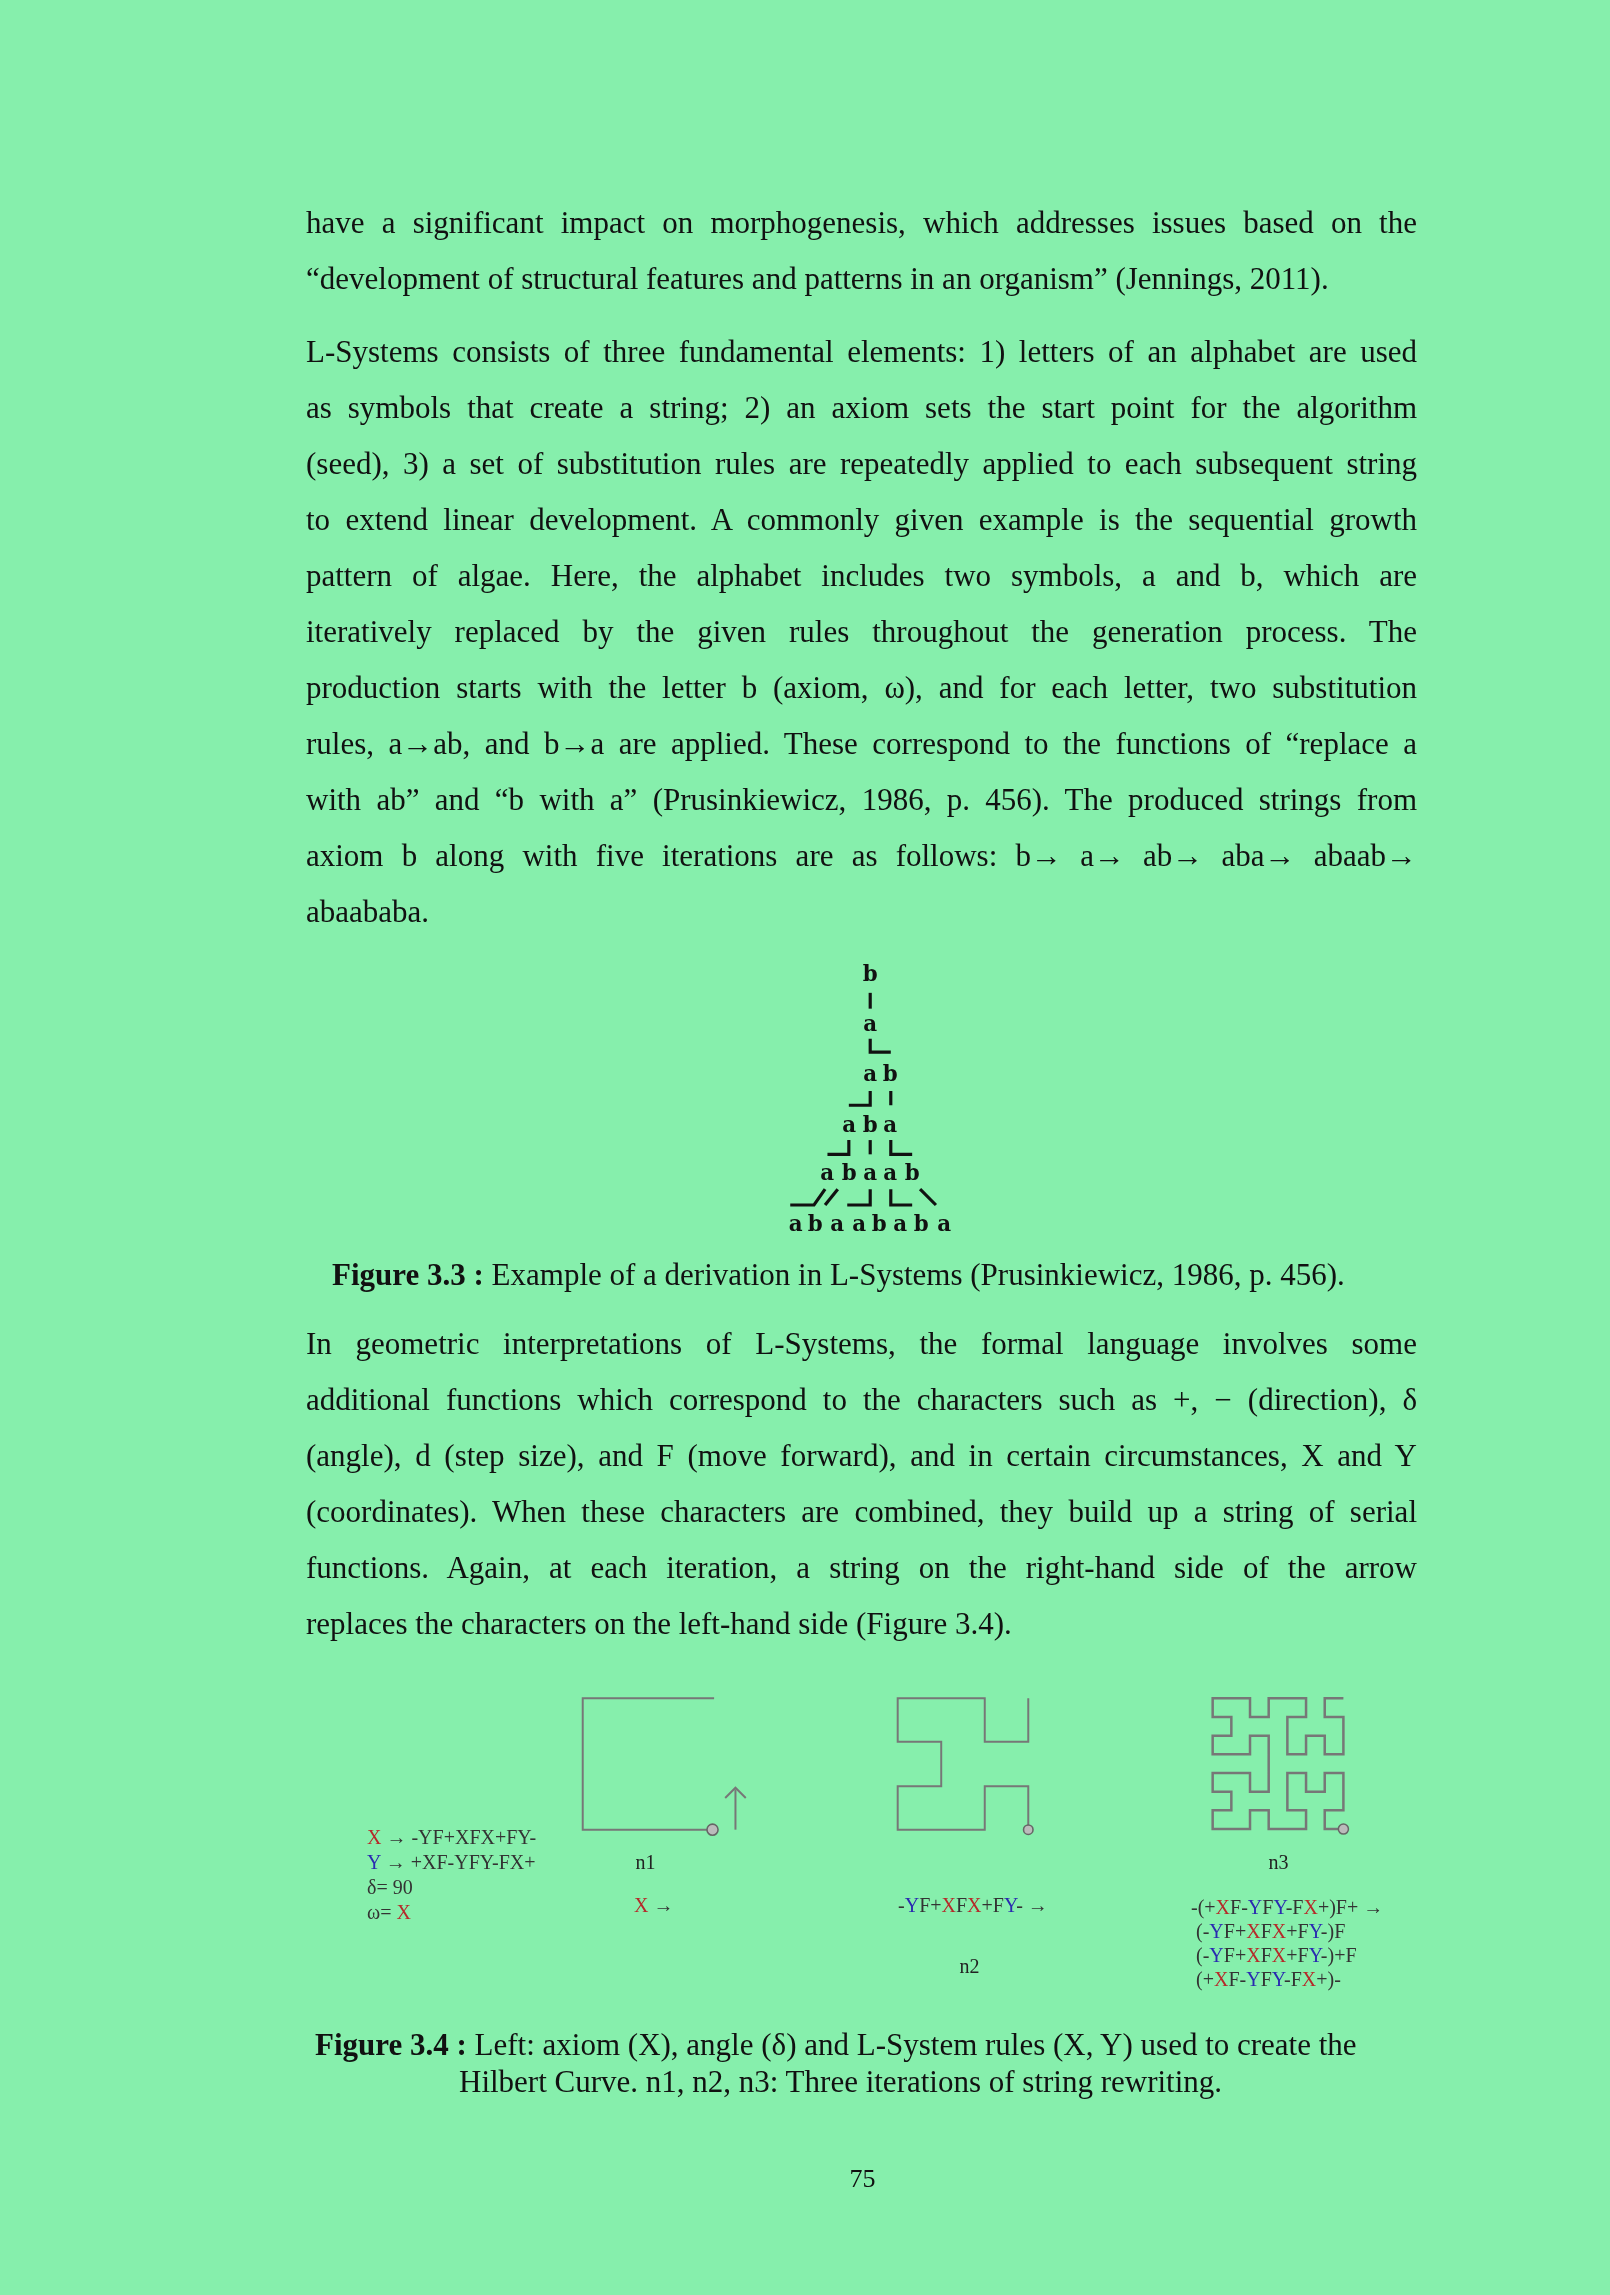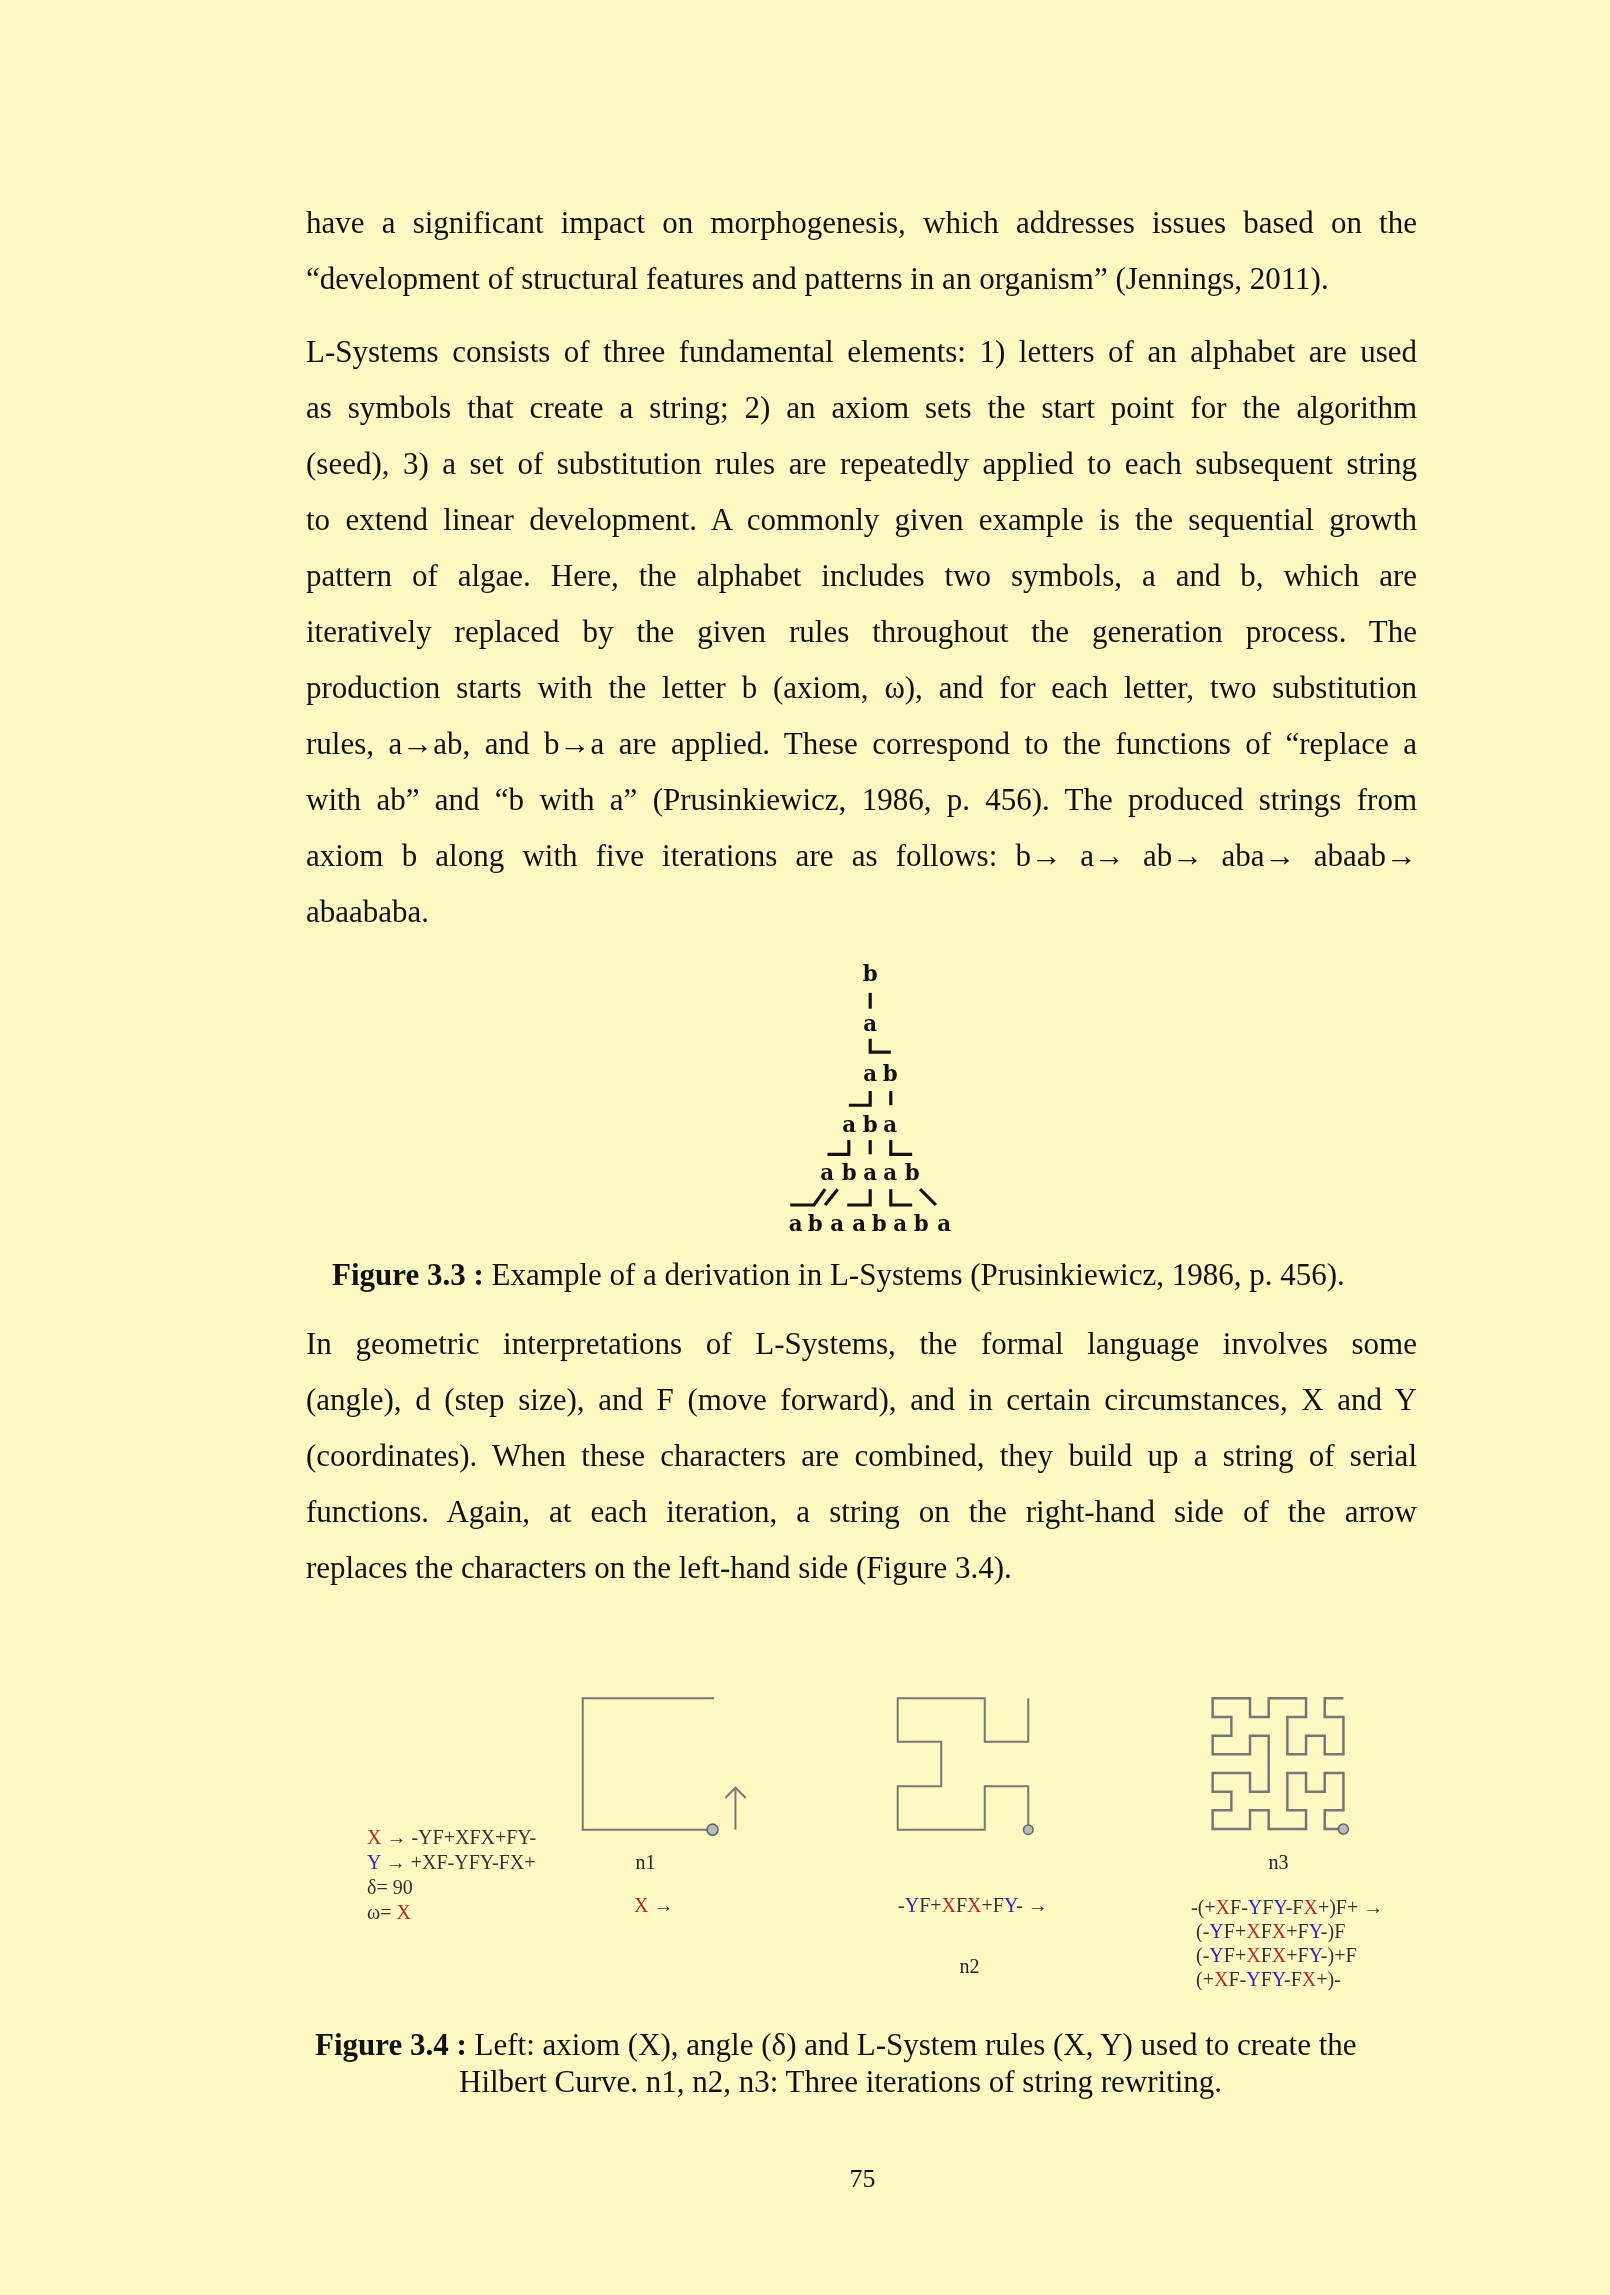--- a/index.html
+++ b/index.html
@@ -1,17 +1,17 @@
 <!DOCTYPE html>
 <html style="font-size:12.7px"><head>
 <meta charset="utf-8">
 <style>
   html, body { margin: 0; padding: 0; background: #ffffff; }
   body { width: 1611px; height: 2295px; position: relative; overflow: hidden; font-family: "Liberation Serif", "DejaVu Serif", serif; color: #111; }
-  .page { position: absolute; left: 0; top: 0; width: 1611px; height: 2295px; background: #fef9c3; }
+  .page { position: absolute; left: 0; top: 0; width: 1611px; height: 2295px; background: #86efac; }
   .para { position: absolute; left: 306px; width: 1111px; font-size: 31px; line-height: 56px; text-align: justify; text-align-last: left; }
   .para .ln { display: block; height: 56px; white-space: nowrap; text-align: justify; text-align-last: justify; }
   .para .ln.last { text-align-last: left; }
   .it { }
   .fig33 { position: absolute; left: 776px; top: 950px; width: 190px; height: 301px; }
   .tree-letter { position: absolute; font-family: "DejaVu Serif", serif; font-weight: bold; font-size: 21.4px; line-height: 21.4px; width: 20.6px; text-align: center; color: #111; }
   .caption { position: absolute; font-size: 31px; line-height: 36px; white-space: nowrap; }
   .caption b { font-weight: bold; }
   .rules { position: absolute; left: 331px; top: 1825px; font-size: 20px; line-height: 25px; color: #333; white-space: nowrap; margin-left: 36px; }
   .red { color: #b52a2a; }
@@ -92,20 +92,21 @@
     <span class="tree-letter" style="left:93px; top:263px;">b</span>
     <span class="tree-letter" style="left:114px; top:263px;">a</span>
     <span class="tree-letter" style="left:135px; top:263px;">b</span>
     <span class="tree-letter" style="left:158px; top:263px;">a</span>
   </div>
 
   <div class="caption" style="left:332px; top:1257px;"><b>Figure 3.3 :</b><span> Example of a derivation in L-Systems (Prusinkiewicz, 1986, p. 456).</span></div>
 
   <div class="para" style="top:1316px;">
     <span class="ln">In geometric interpretations of L-Systems, the formal language involves some</span>
+    <span class="ln">additional functions which correspond to the characters such as +, − (direction), δ</span>
     <span class="ln">(angle), d (step size), and F (move forward), and in certain circumstances, X and Y</span>
     <span class="ln">(coordinates). When these characters are combined, they build up a string of serial</span>
     <span class="ln">functions. Again, at each iteration, a string on the right-hand side of the arrow</span>
     <span class="ln last">replaces the characters on the left-hand side (Figure 3.4).</span>
   </div>
 
   <div>
 
     <div class="rules">
       <div><span class="red">X</span><span> → -YF+XFX+FY-</span></div>

